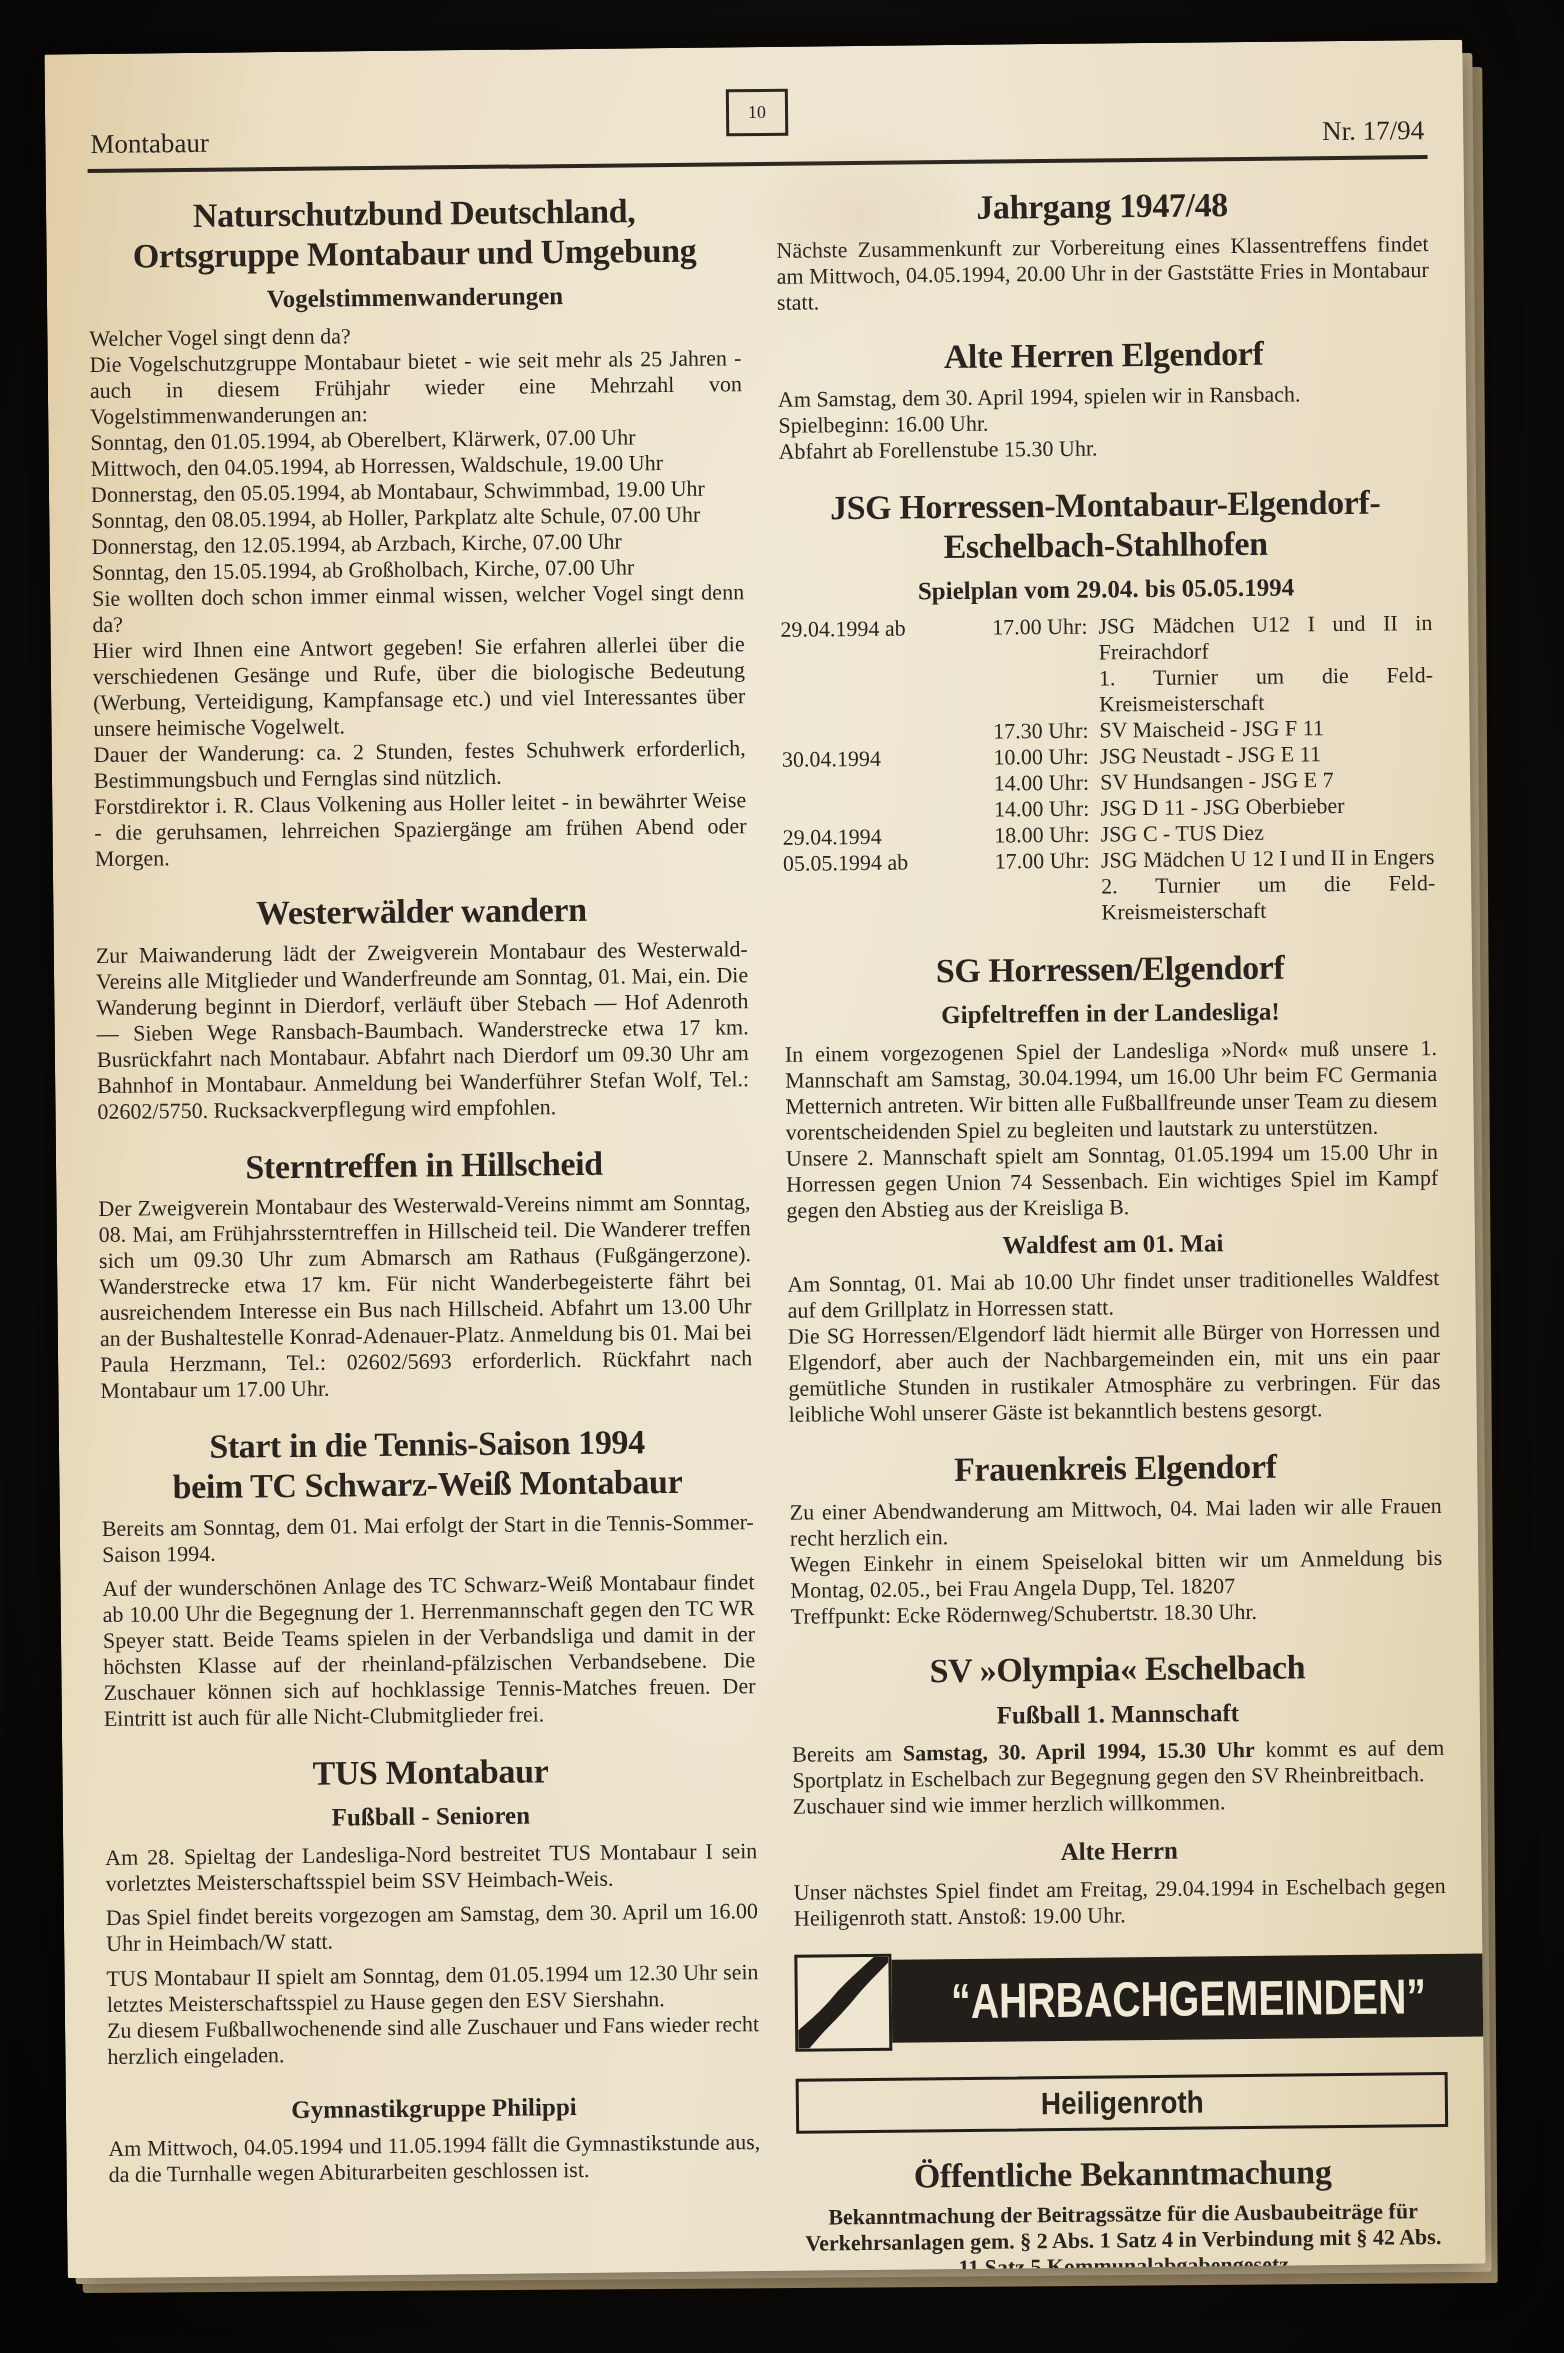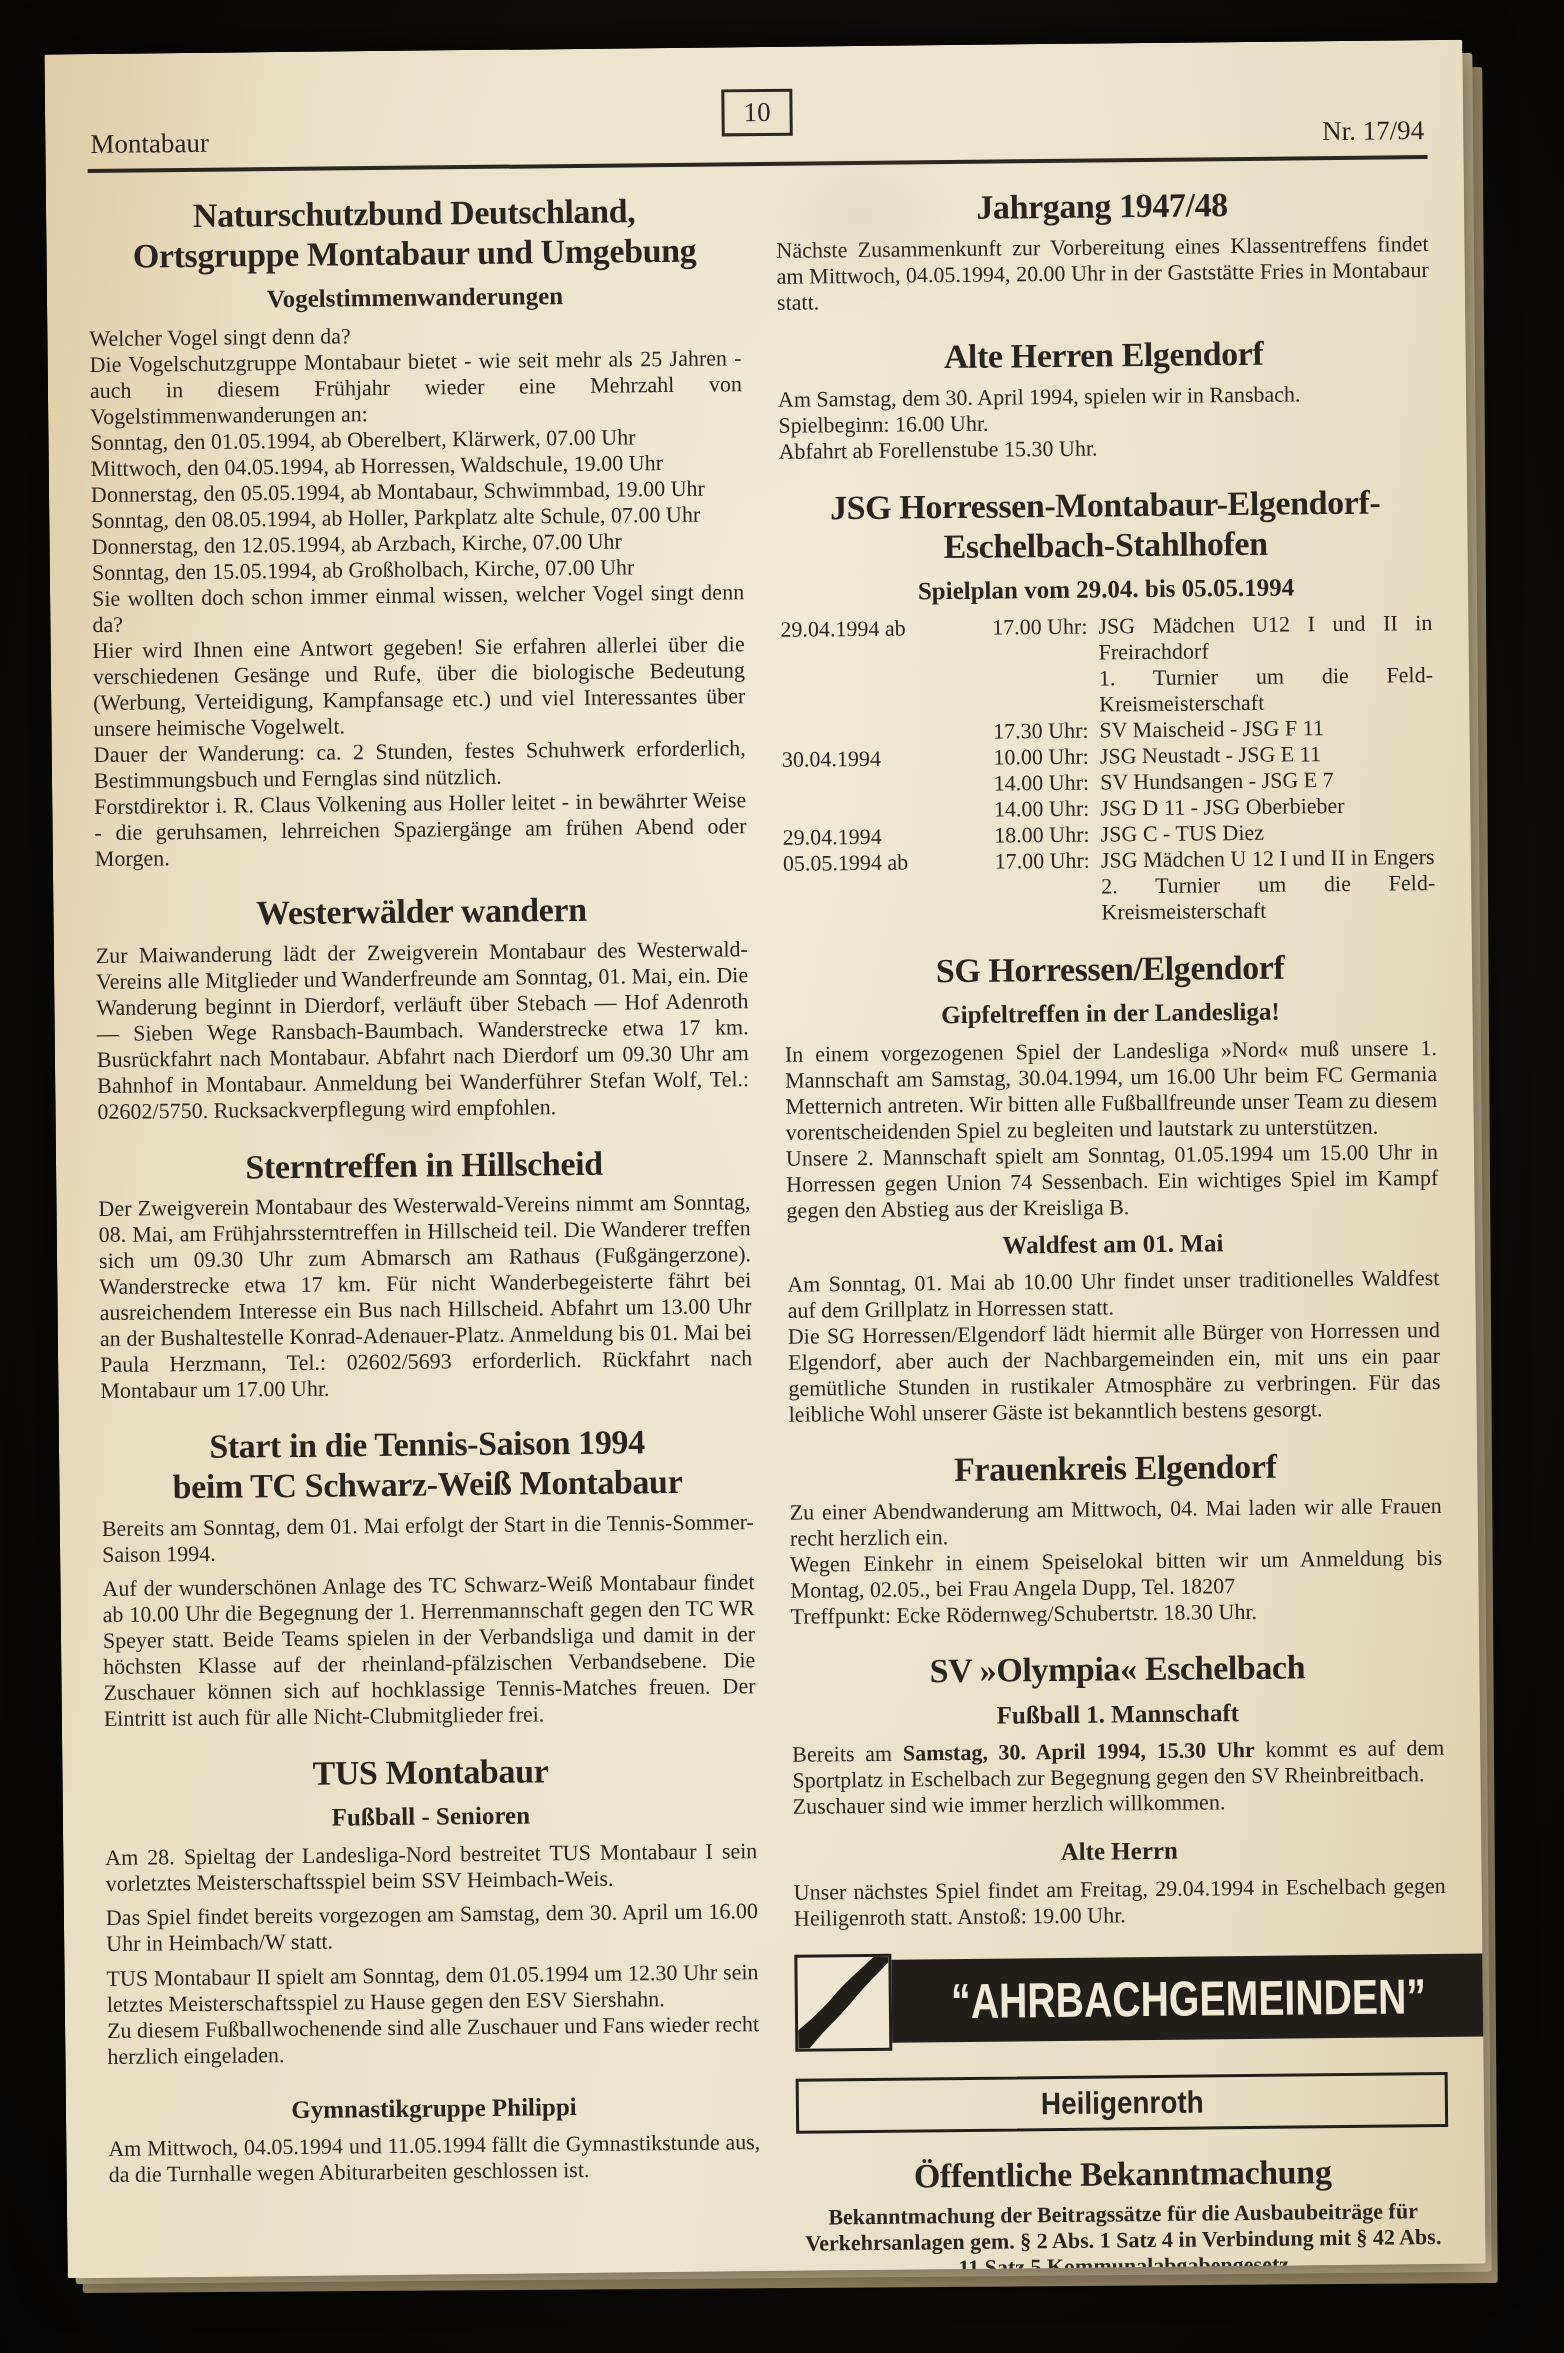--- a/index.html
+++ b/index.html
@@ -23,21 +23,21 @@
   .stain{position:absolute;pointer-events:none;}
   .stain-a{left:689px;top:70px;width:250px;height:203px;border-radius:50%;
     background:radial-gradient(rgba(160,120,60,0.10), rgba(0,0,0,0) 70%);}
   .stain-b{left:258px;top:986px;width:203px;height:156px;border-radius:50%;
     background:radial-gradient(rgba(150,110,60,0.07), rgba(0,0,0,0) 70%);}
   .inner{padding:75px 36px 0 42px;}
   .page-header{position:relative;display:flex;justify-content:space-between;align-items:flex-end;
     font-size:27px;padding:0 3.1px;}
   .page-num-box{
     position:absolute;left:50%;top:-33px;transform:translateX(-50%);
-    border:3.1px solid #2b2620;padding:0 19px;font-size:27px;line-height:41px;background:#ece2cb;
+    border:3.1px solid #2b2620;padding:0 19px;font-size:18px;line-height:41px;background:#ece2cb;
   }
   .rule{height:3.9px;background:#2b2620;margin-top:9.4px;}
   .cols{display:flex;gap:36px;margin-top:19px;}
   .col{width:652px;font-size:22px;line-height:26px;text-align:justify;hyphens:auto;}
   .h-big{font-size:34px;line-height:40px;font-weight:bold;text-align:center;
     margin:23.5px 0 7.8px;letter-spacing:-0.4px;hyphens:none;}
   .h-first{margin-top:4.7px;}
   .h-sub{font-size:25px;line-height:30px;font-weight:bold;text-align:center;margin:9.4px 0 9.4px;hyphens:none;}
   .p{margin:0;}
   .gap{margin-top:8.6px;}

